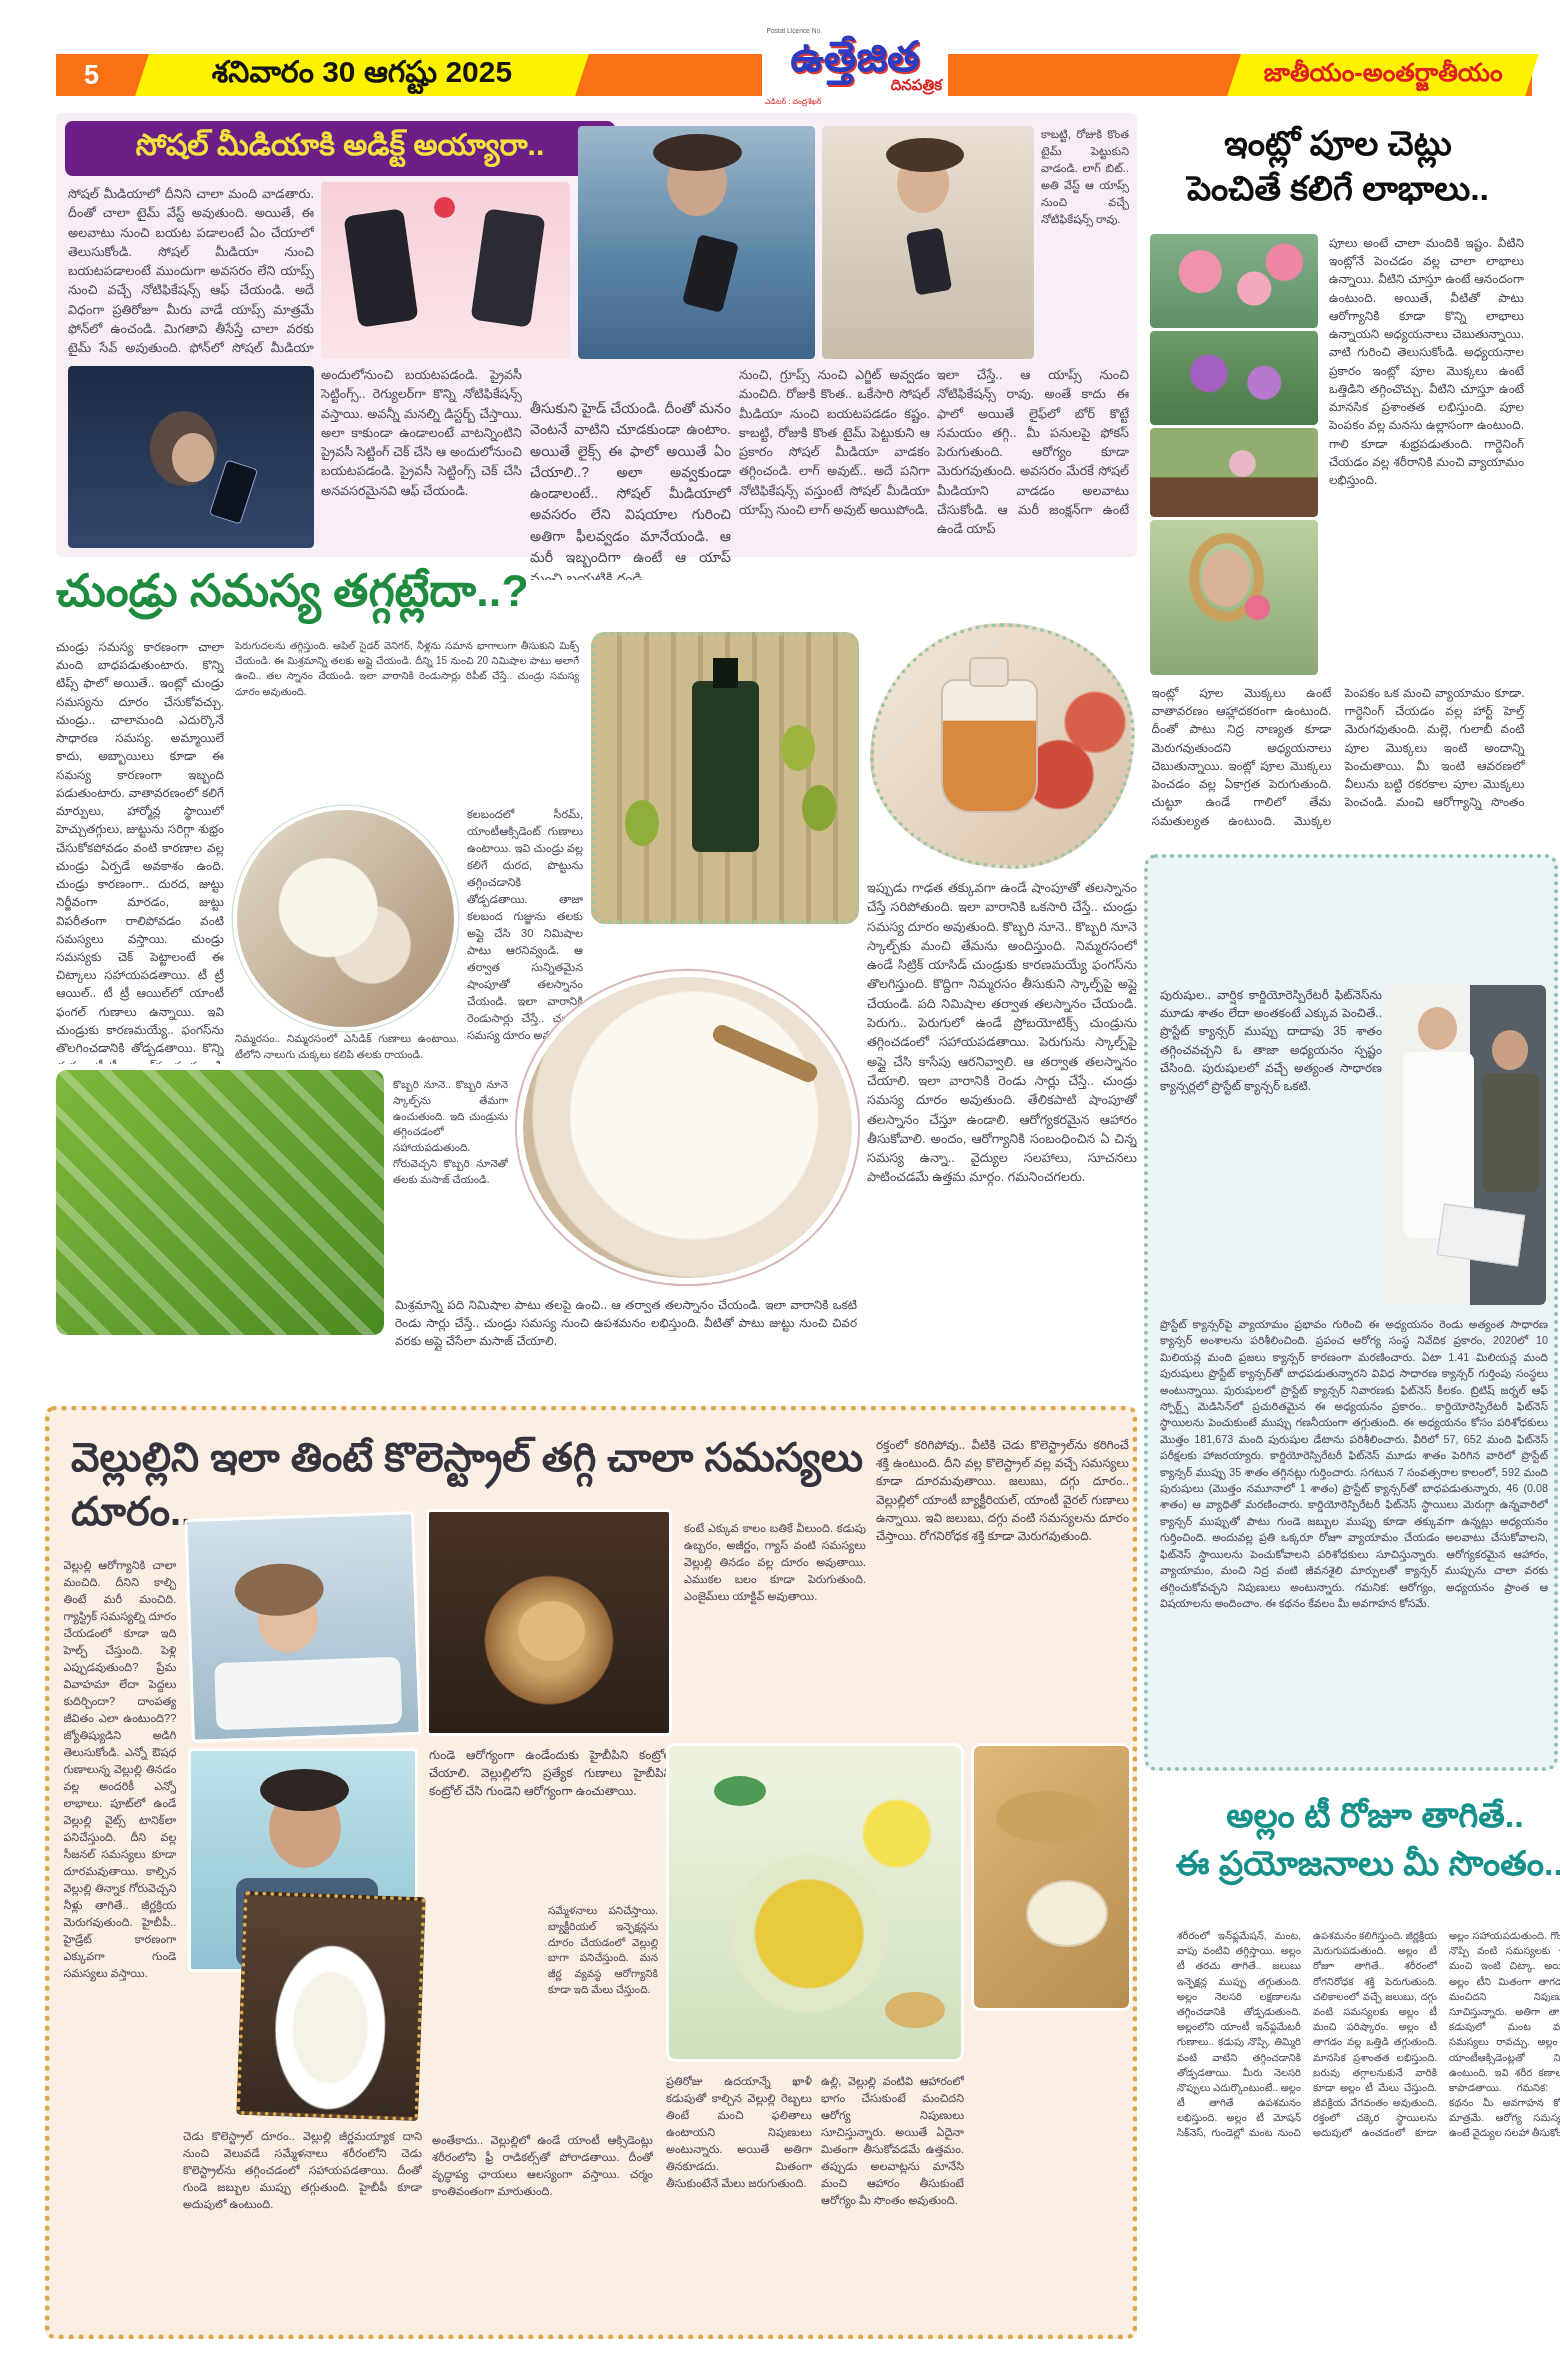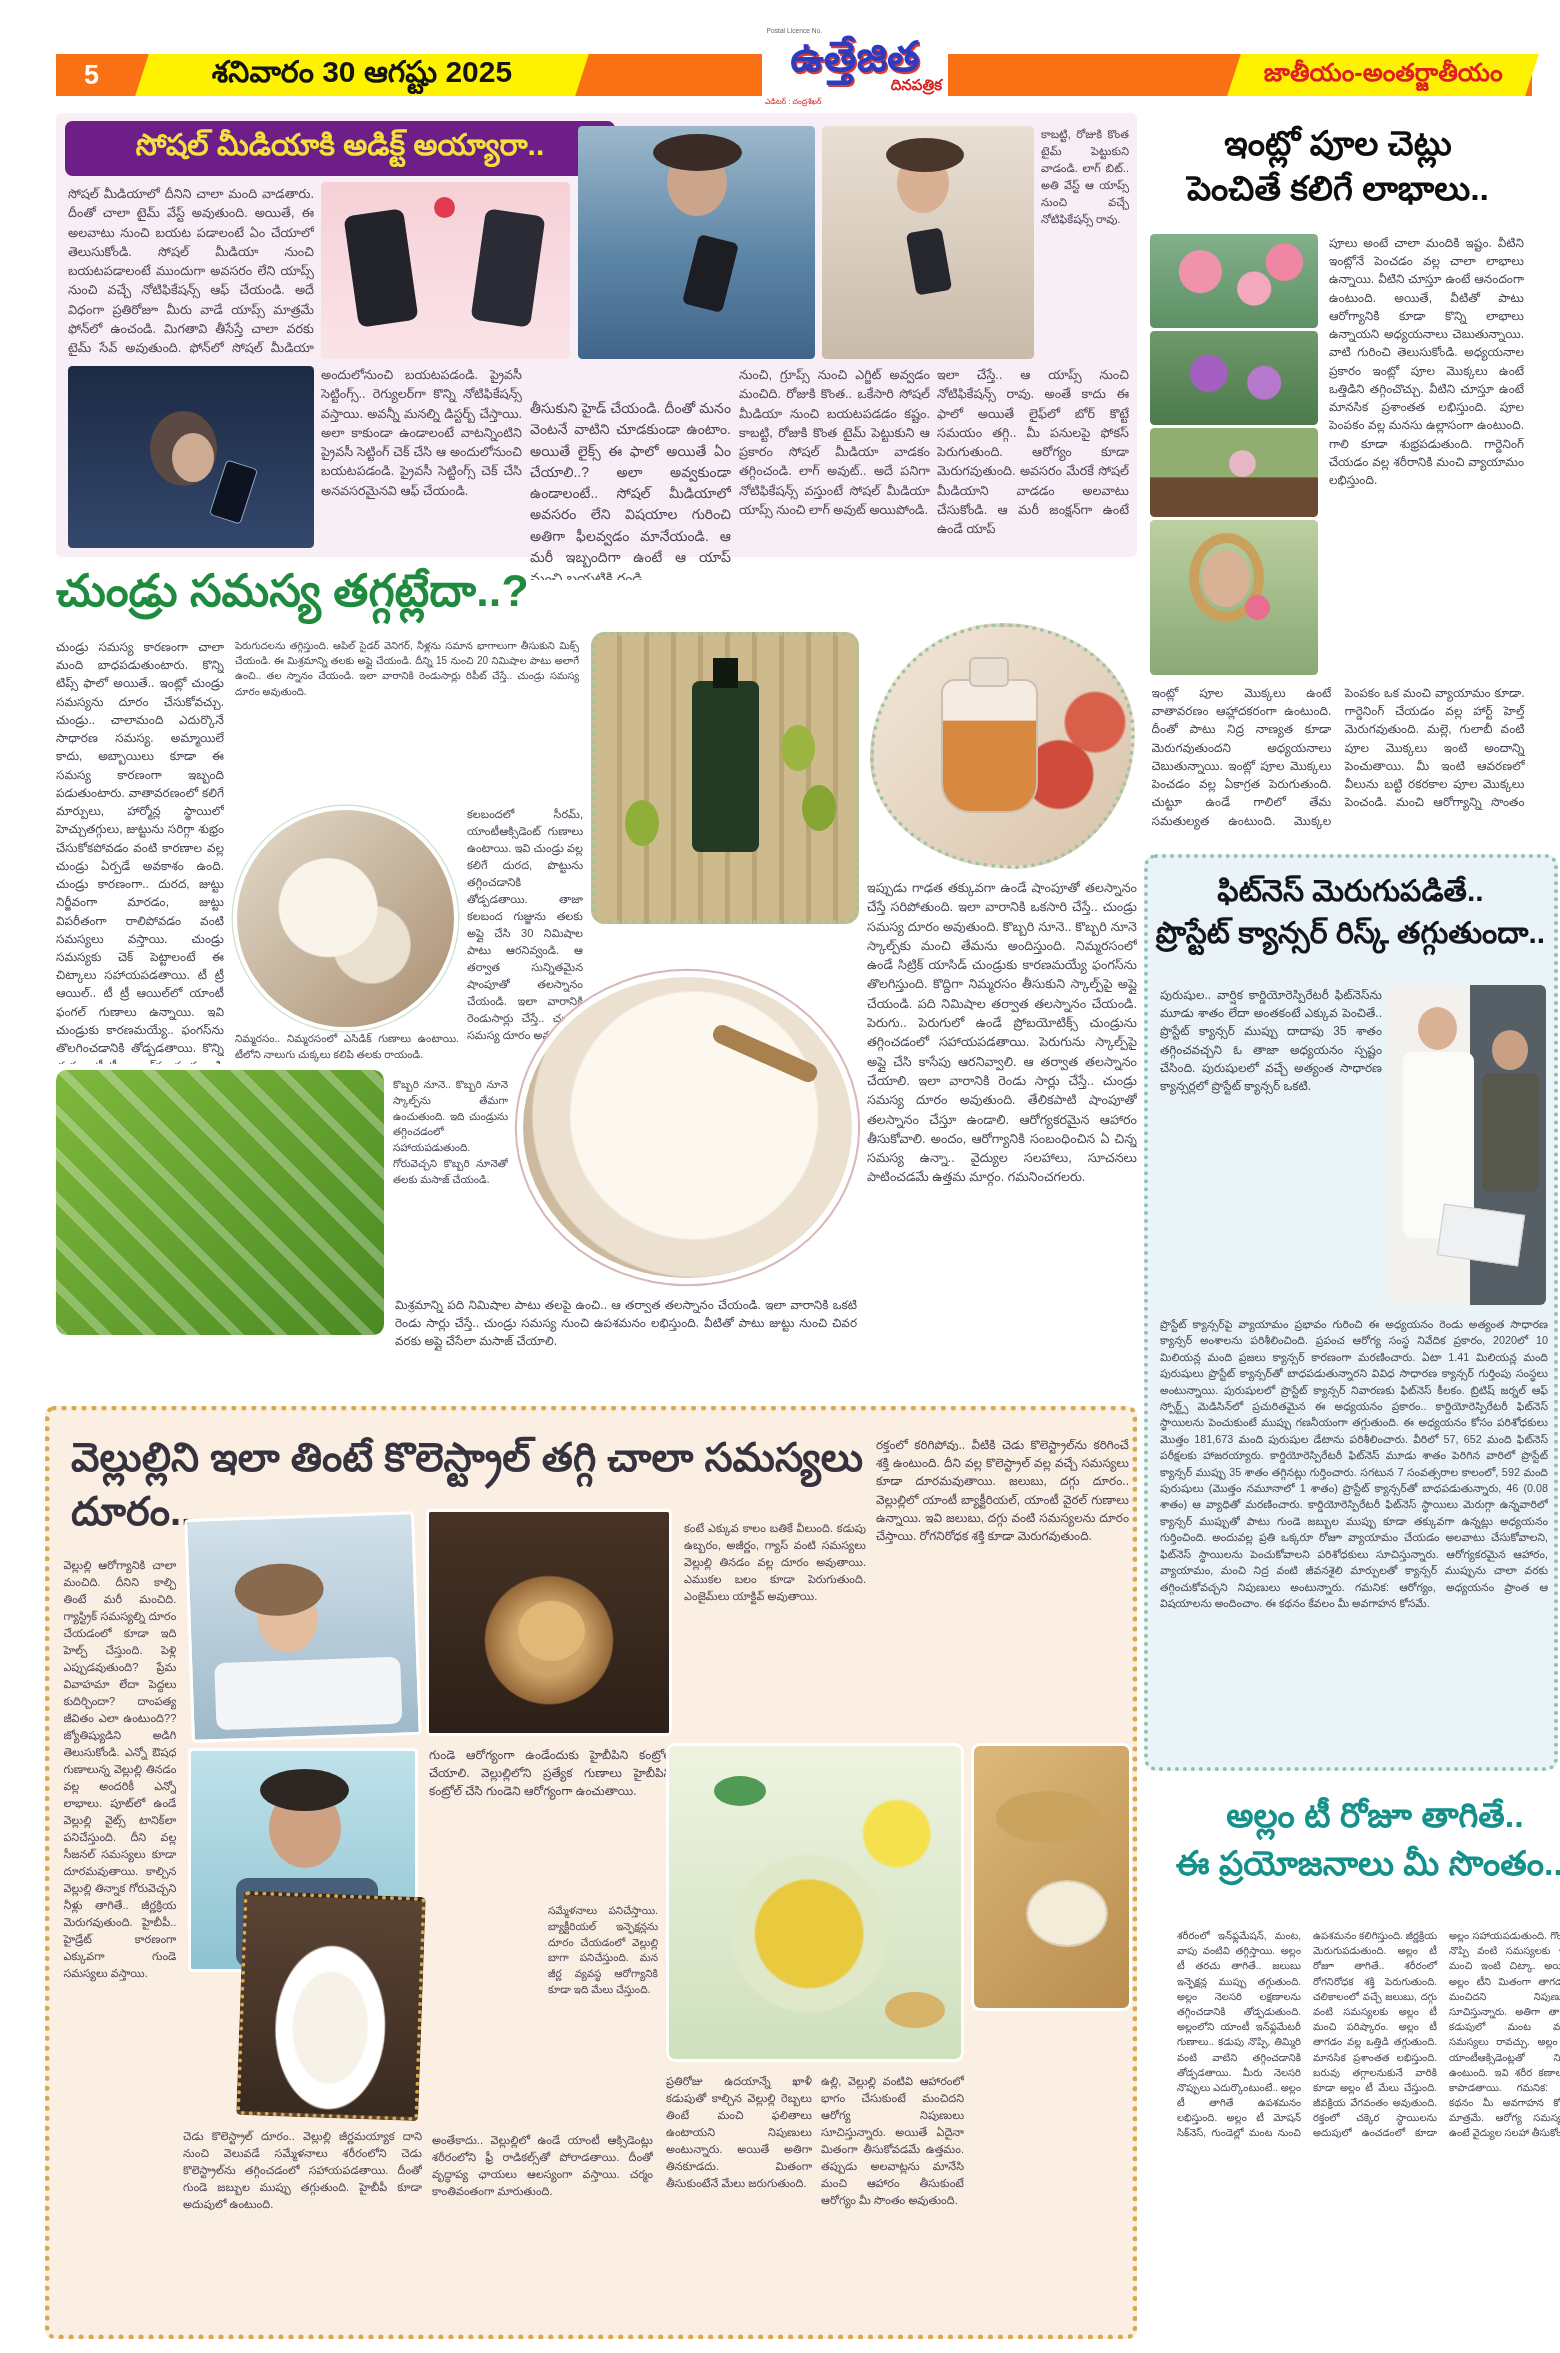--- a/index.html
+++ b/index.html
@@ -164,24 +164,20 @@
     </div>
 
     <div class="bt abs" style="left:811px; top:316px; width:270px; height:522px; font-size:12.7px;">ఇప్పుడు గాఢత తక్కువగా ఉండే షాంపూతో తలస్నానం చేస్తే సరిపోతుంది. ఇలా వారానికి ఒకసారి చేస్తే.. చుండ్రు సమస్య దూరం అవుతుంది. కొబ్బరి నూనె.. కొబ్బరి నూనె స్కాల్ప్‌కు మంచి తేమను అందిస్తుంది. నిమ్మరసంలో ఉండే సిట్రిక్ యాసిడ్ చుండ్రుకు కారణమయ్యే ఫంగస్‌ను తొలగిస్తుంది. కొద్దిగా నిమ్మరసం తీసుకుని స్కాల్ప్‌పై అప్లై చేయండి. పది నిమిషాల తర్వాత తలస్నానం చేయండి. పెరుగు.. పెరుగులో ఉండే ప్రోబయోటిక్స్ చుండ్రును తగ్గించడంలో సహాయపడతాయి. పెరుగును స్కాల్ప్‌పై అప్లై చేసి కాసేపు ఆరనివ్వాలి. ఆ తర్వాత తలస్నానం చేయాలి. ఇలా వారానికి రెండు సార్లు చేస్తే.. చుండ్రు సమస్య దూరం అవుతుంది. తేలికపాటి షాంపూతో తలస్నానం చేస్తూ ఉండాలి. ఆరోగ్యకరమైన ఆహారం తీసుకోవాలి. అందం, ఆరోగ్యానికి సంబంధించిన ఏ చిన్న సమస్య ఉన్నా.. వైద్యుల సలహాలు, సూచనలు పాటించడమే ఉత్తమ మార్గం. గమనించగలరు.</div>
 
     <div class="bt abs" style="left:339px; top:733px; width:462px; height:98px; font-size:12px;">మిశ్రమాన్ని పది నిమిషాల పాటు తలపై ఉంచి.. ఆ తర్వాత తలస్నానం చేయండి. ఇలా వారానికి ఒకటి రెండు సార్లు చేస్తే.. చుండ్రు సమస్య నుంచి ఉపశమనం లభిస్తుంది. వీటితో పాటు జుట్టు నుంచి చివర వరకు అప్లై చేసేలా మసాజ్ చేయాలి.</div>
 
     <div class="bt abs" style="left:337px; top:514px; width:115px; height:253px; font-size:10.4px;">కొబ్బరి నూనె.. కొబ్బరి నూనె స్కాల్ప్‌ను తేమగా ఉంచుతుంది. ఇది చుండ్రును తగ్గించడంలో సహాయపడుతుంది. గోరువెచ్చని కొబ్బరి నూనెతో తలకు మసాజ్ చేయండి.</div>
   </div>
 
   <div class="fit-block" style="left:1144px; top:854px; width:414px; height:917px;">
-    <div class="fit-headline abs" style="left:6px; top:12px; width:393px;">
-      <div>ఫిట్‌నెస్ మెరుగుపడితే..</div>
-      <div>ప్రొస్టేట్ క్యాన్సర్ రిస్క్ తగ్గుతుందా..</div>
-    </div>
     <div class="bt abs" style="left:12px; top:128px; width:222px; height:319px; font-size:12px;">పురుషుల.. వార్షిక కార్డియోరెస్పిరేటరీ ఫిట్‌నెస్‌ను మూడు శాతం లేదా అంతకంటే ఎక్కువ పెంచితే.. ప్రొస్టేట్ క్యాన్సర్ ముప్పు దాదాపు 35 శాతం తగ్గించవచ్చని ఓ తాజా అధ్యయనం స్పష్టం చేసింది. పురుషులలో వచ్చే అత్యంత సాధారణ క్యాన్సర్లలో ప్రొస్టేట్ క్యాన్సర్ ఒకటి.</div>
     <div class="ph" style="left:240px; top:127px; width:158px; height:320px; border-radius:6px; background:linear-gradient(90deg,#f2f1ee 52%, #565f66 52%);">
       <div class="blob" style="left:30px; top:22.4px; width:39px; height:43px; background:#d9b296;"></div>
       <div class="rect" style="left:15px; top:67px; width:71px; height:186px; background:#fbfbf9; border-radius:9px;"></div>
       <div class="blob" style="left:104px; top:45px; width:36px; height:40px; background:#c9a083;"></div>
       <div class="rect" style="left:94px; top:88px; width:57px; height:119px; background:#55584a; border-radius:7.5px;"></div>
       <div class="rect" style="left:52px; top:224px; width:82px; height:52px; background:#eef0f2; border:1.5px solid #c6ccd0; transform:rotate(8deg);"></div>
     </div>
     <div class="bt abs" style="left:12px; top:458px; width:388px; height:447px; font-size:10.8px;">ప్రొస్టేట్ క్యాన్సర్‌పై వ్యాయామం ప్రభావం గురించి ఈ అధ్యయనం రెండు అత్యంత సాధారణ క్యాన్సర్ అంశాలను పరిశీలించింది. ప్రపంచ ఆరోగ్య సంస్థ నివేదిక ప్రకారం, 2020లో 10 మిలియన్ల మంది ప్రజలు క్యాన్సర్ కారణంగా మరణించారు. ఏటా 1.41 మిలియన్ల మంది పురుషులు ప్రొస్టేట్ క్యాన్సర్‌తో బాధపడుతున్నారని వివిధ సాధారణ క్యాన్సర్ గుర్తింపు సంస్థలు అంటున్నాయి. పురుషులలో ప్రొస్టేట్ క్యాన్సర్ నివారణకు ఫిట్‌నెస్ కీలకం. బ్రిటిష్ జర్నల్ ఆఫ్ స్పోర్ట్స్ మెడిసిన్‌లో ప్రచురితమైన ఈ అధ్యయనం ప్రకారం.. కార్డియోరెస్పిరేటరీ ఫిట్‌నెస్ స్థాయిలను పెంచుకుంటే ముప్పు గణనీయంగా తగ్గుతుంది. ఈ అధ్యయనం కోసం పరిశోధకులు మొత్తం 181,673 మంది పురుషుల డేటాను పరిశీలించారు. వీరిలో 57, 652 మంది ఫిట్‌నెస్ పరీక్షలకు హాజరయ్యారు. కార్డియోరెస్పిరేటరీ ఫిట్‌నెస్ మూడు శాతం పెరిగిన వారిలో ప్రొస్టేట్ క్యాన్సర్ ముప్పు 35 శాతం తగ్గినట్లు గుర్తించారు. సగటున 7 సంవత్సరాల కాలంలో, 592 మంది పురుషులు (మొత్తం నమూనాలో 1 శాతం) ప్రొస్టేట్ క్యాన్సర్‌తో బాధపడుతున్నారు, 46 (0.08 శాతం) ఆ వ్యాధితో మరణించారు. కార్డియోరెస్పిరేటరీ ఫిట్‌నెస్ స్థాయిలు మెరుగ్గా ఉన్నవారిలో క్యాన్సర్ ముప్పుతో పాటు గుండె జబ్బుల ముప్పు కూడా తక్కువగా ఉన్నట్లు అధ్యయనం గుర్తించింది. అందువల్ల ప్రతి ఒక్కరూ రోజూ వ్యాయామం చేయడం అలవాటు చేసుకోవాలని, ఫిట్‌నెస్ స్థాయిలను పెంచుకోవాలని పరిశోధకులు సూచిస్తున్నారు. ఆరోగ్యకరమైన ఆహారం, వ్యాయామం, మంచి నిద్ర వంటి జీవనశైలి మార్పులతో క్యాన్సర్ ముప్పును చాలా వరకు తగ్గించుకోవచ్చని నిపుణులు అంటున్నారు. గమనిక: ఆరోగ్యం, అధ్యయనం ప్రాంత ఆ విషయాలను అందించాం. ఈ కథనం కేవలం మీ అవగాహన కోసమే.</div>
   </div>

